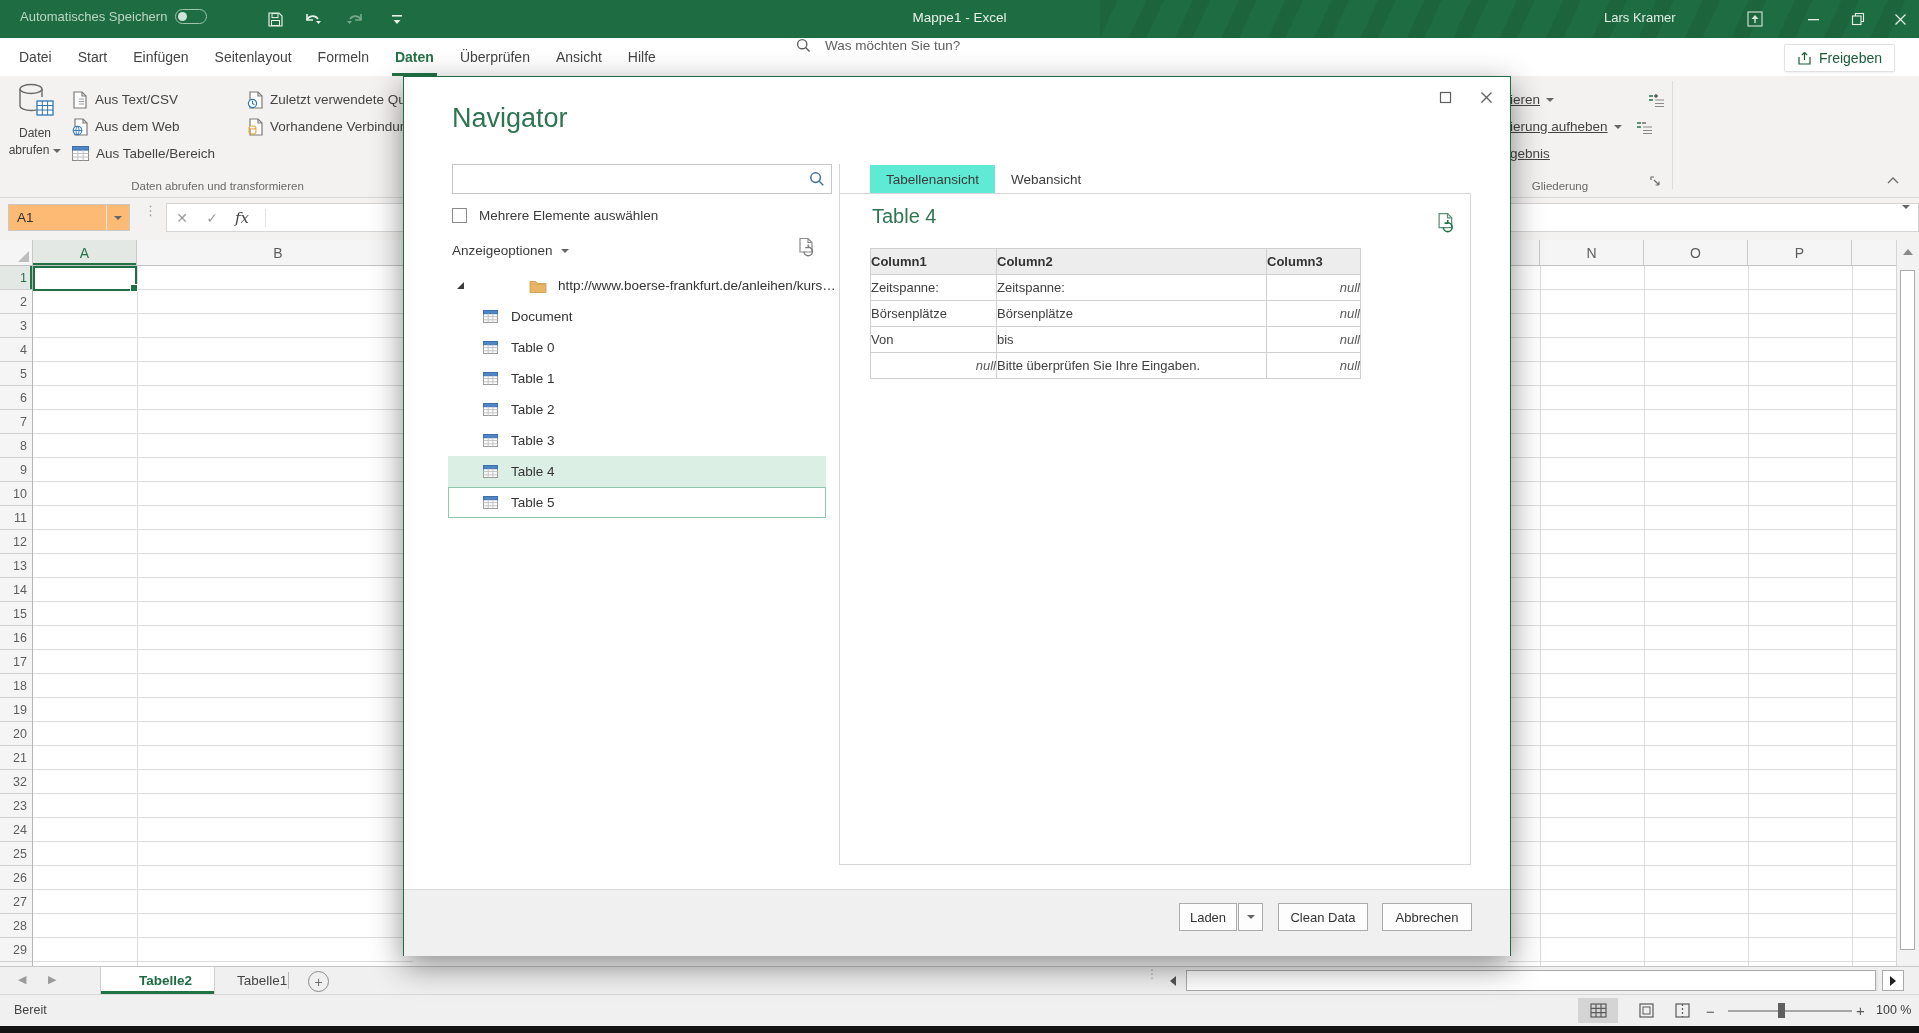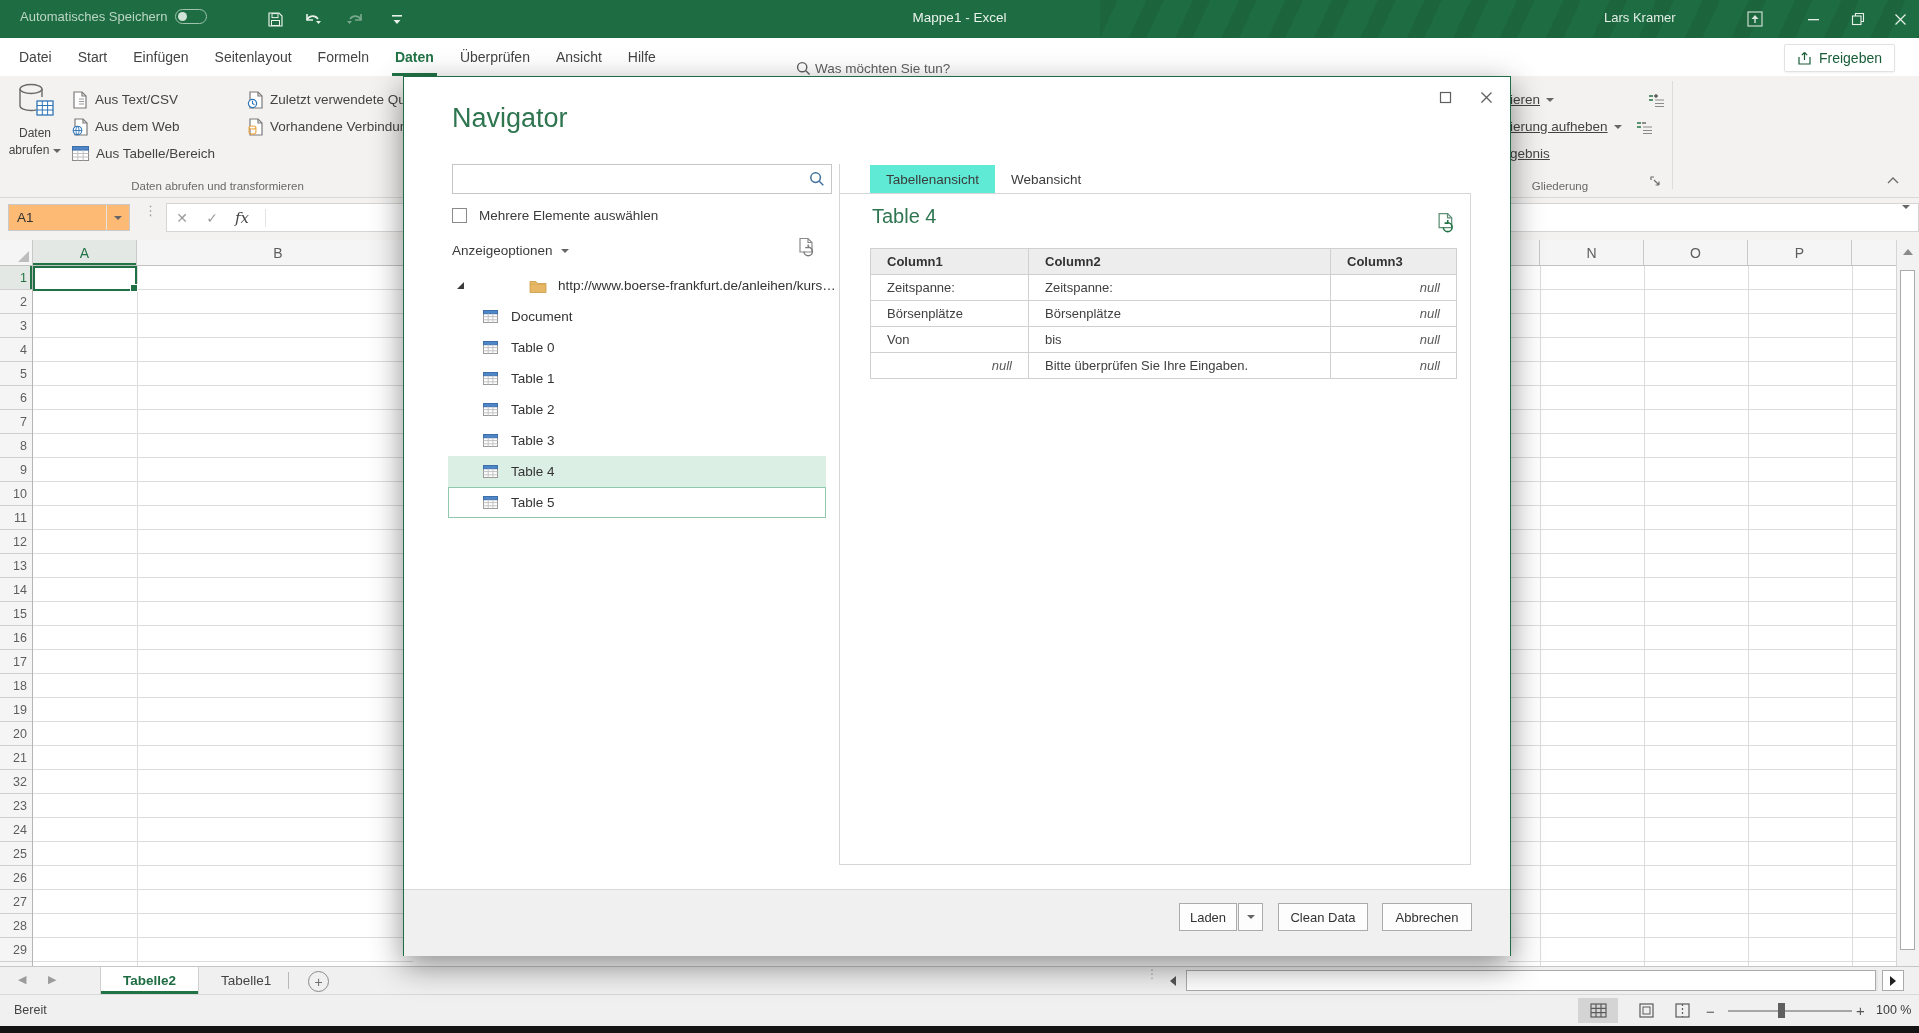--- a/index.html
+++ b/index.html
@@ -20,21 +20,21 @@
   #win-title{left:50%;top:10px;transform:translateX(-50%);font-size:13.5px;color:#EAF3ED;}
   #user-name{left:1604px;top:10px;font-size:13px;color:#E2EEE7;}
   .wctl{top:0;width:44px;height:38px;display:flex;align-items:center;justify-content:center;}
 
   
   #menubar{left:0;top:38px;width:1919px;height:38px;background:#fff;}
   #menu-tabs{left:6px;top:0;height:38px;display:flex;align-items:center;}
   .mtab{padding:0 13px;height:38px;display:flex;align-items:center;font-size:14px;color:#444;position:relative;}
   .mtab.active span{color:#217346;font-weight:bold;}
   .mtab.active::after{content:"";position:absolute;left:10px;right:10px;bottom:0;height:3px;background:#217346;}
-  #tellme{left:796px;top:0;height:38px;display:flex;align-items:flex-end;gap:4px;font-size:13.5px;color:#5F5F5F;}
+  #tellme{left:796px;top:0;height:38px;display:flex;align-items:flex-start;gap:14px;font-size:13.5px;color:#5F5F5F;}
   #share-btn{right:24px;top:6px;height:26px;background:#fff;border:1px solid #E2E2E2;border-radius:2px;
      display:flex;align-items:center;gap:7px;padding:0 12px;color:#185C37;font-size:14px;box-shadow:0 1px 2px rgba(0,0,0,.06);}
 
   
   #ribbon{left:0;top:76px;width:1919px;height:122px;background:#F3F2F1;border-bottom:1px solid #D8D8D8;box-sizing:border-box;}
   #getdata-btn{left:6px;top:6px;width:58px;height:106px;display:flex;flex-direction:column;align-items:center;justify-content:flex-start;gap:2px;}
   #getdata-btn .lbl{font-size:12px;color:#444;line-height:15px;text-align:center;}
   .ritem{height:27px;display:flex;align-items:center;gap:7px;font-size:13.5px;color:#444;white-space:nowrap;}
   #ribbon-col1{left:72px;top:10px;}
   #ribbon-col2{left:247px;top:10px;}
@@ -80,21 +80,21 @@
   
   #vscroll{left:1896px;top:240px;width:23px;height:726px;background:#F2F2F2;border-left:1px solid #D5D5D5;box-sizing:border-box;}
   #vthumb{left:3px;top:30px;width:15px;height:680px;background:#fff;border:1px solid #ABABAB;box-sizing:border-box;}
 
   
   #tabbar{left:0;top:966px;width:1919px;height:28px;background:#F0F0F0;border-top:1px solid #C6C6C6;box-sizing:border-box;}
   .sheetnav{top:6px;color:#9B9B9B;font-size:11px;}
   #sheet-tabs{left:100px;top:0;height:27px;display:flex;position:absolute;}
   .stab{height:27px;padding:0 22px;display:flex;align-items:center;font-size:13.5px;color:#444;position:relative;}
   .stab.active{background:#fff;border-left:1px solid #D0D0D0;border-right:1px solid #D0D0D0;box-sizing:border-box;}
-  .stab.active span{color:#1E6C41;font-weight:bold;}
+  .stab.active span{color:#1E6C41;font-weight:bold;margin-left:16px;}
   .stab.active::after{content:"";position:absolute;left:0;right:0;bottom:0;height:3px;background:#217346;}
   #tab-sep{left:288px;top:5px;width:1px;height:17px;background:#B9B9B9;}
   #add-sheet{left:308px;top:4px;width:19px;height:19px;border:1px solid #8A8A8A;border-radius:50%;
       display:flex;align-items:center;justify-content:center;color:#6E6E6E;font-size:14px;}
   #hgrip{left:1146px;top:5px;color:#A9A9A9;font-size:12px;line-height:5px;}
   #hs-left{left:1162px;top:3px;width:22px;height:21px;display:flex;align-items:center;justify-content:center;color:#555;}
   #hscroll-track{left:1186px;top:3px;width:692px;height:21px;background:#E6E6E6;}
   #hthumb{position:absolute;left:0;top:0;width:690px;height:21px;background:#fff;border:1px solid #ABABAB;box-sizing:border-box;}
   #hs-right{left:1882px;top:3px;width:22px;height:21px;display:flex;align-items:center;justify-content:center;color:#222;background:#fff;border:1px solid #ABABAB;box-sizing:border-box;}
 
@@ -136,21 +136,21 @@
   #pane-divider{left:435px;top:87px;width:1px;height:700px;background:#D6D6D6;}
   #pane-topline{left:435px;top:116px;width:632px;height:1px;background:#D6D6D6;}
   #pane-rightline{left:1066px;top:116px;width:1px;height:671px;background:#D6D6D6;}
   #pane-bottomline{left:435px;top:787px;width:632px;height:1px;background:#D6D6D6;}
   #pv-tabs{left:466px;top:88px;display:flex;position:absolute;}
   .pvtab{height:28px;padding:0 16px;display:flex;align-items:center;font-size:13.5px;color:#3B3B3B;}
   .pvtab.active{background:#5eead4;}
   #pv-title{left:468px;top:128px;font-size:20px;font-weight:300;color:#2E7550;}
   #pv-refresh{left:1033px;top:135px;}
   #pv-table{left:466px;top:171px;border-collapse:collapse;position:absolute;font-size:13px;color:#404040;}
-  #pv-table th,#pv-table td{border:1px solid #D0D0D0;padding:0 16px;height:25px;text-align:left;font-weight:normal;white-space:nowrap;}
+  #pv-table th,#pv-table td{border:1px solid #D0D0D0;padding:0 0;height:25px;text-align:left;font-weight:normal;white-space:nowrap;}
   #pv-table th{background:#EDEDED;font-weight:bold;color:#333;}
   #pv-table td.nullv{font-style:italic;text-align:right;color:#595959;}
   #dlg-footer{left:0;top:812px;width:1106px;height:67px;background:#F0F0F0;border-top:1px solid #D9D9D9;box-sizing:border-box;position:absolute;}
   .dbtn{position:absolute;top:13px;height:28px;background:#FDFDFD;border:1px solid #ABABAB;box-sizing:border-box;
       display:flex;align-items:center;justify-content:center;font-size:13px;color:#333;}
   #btn-load{left:775px;width:58px;}
   #btn-load-drop{left:834px;width:25px;}
   #btn-clean{left:874px;width:90px;}
   #btn-cancel{left:978px;width:90px;}
 </style>

